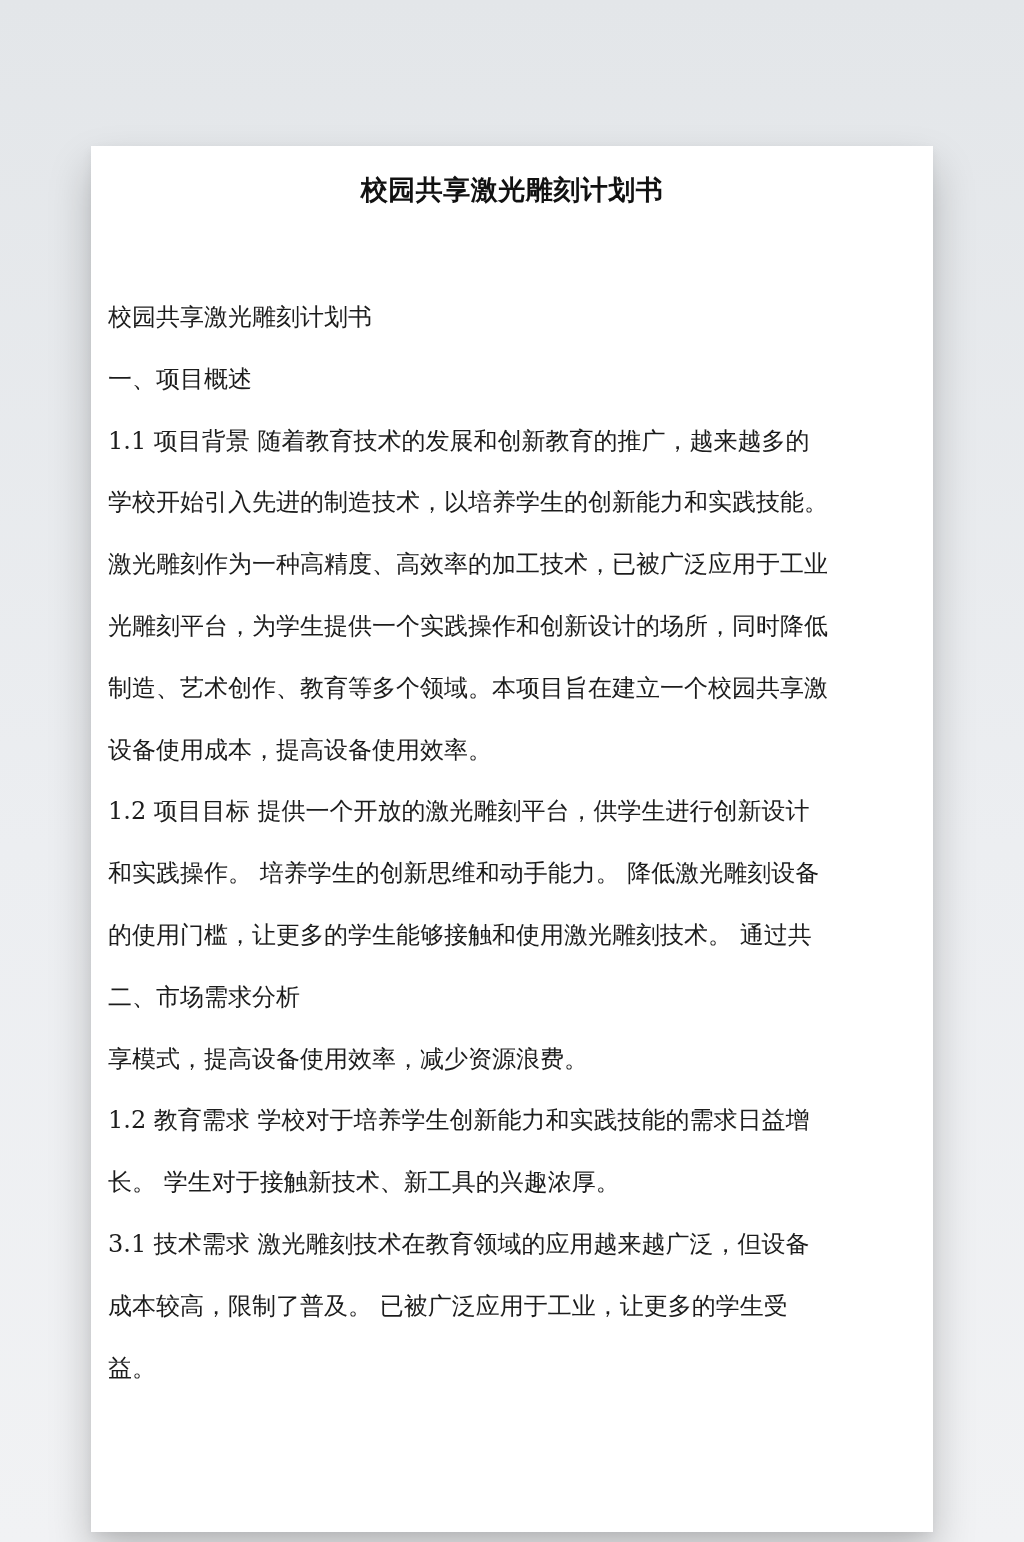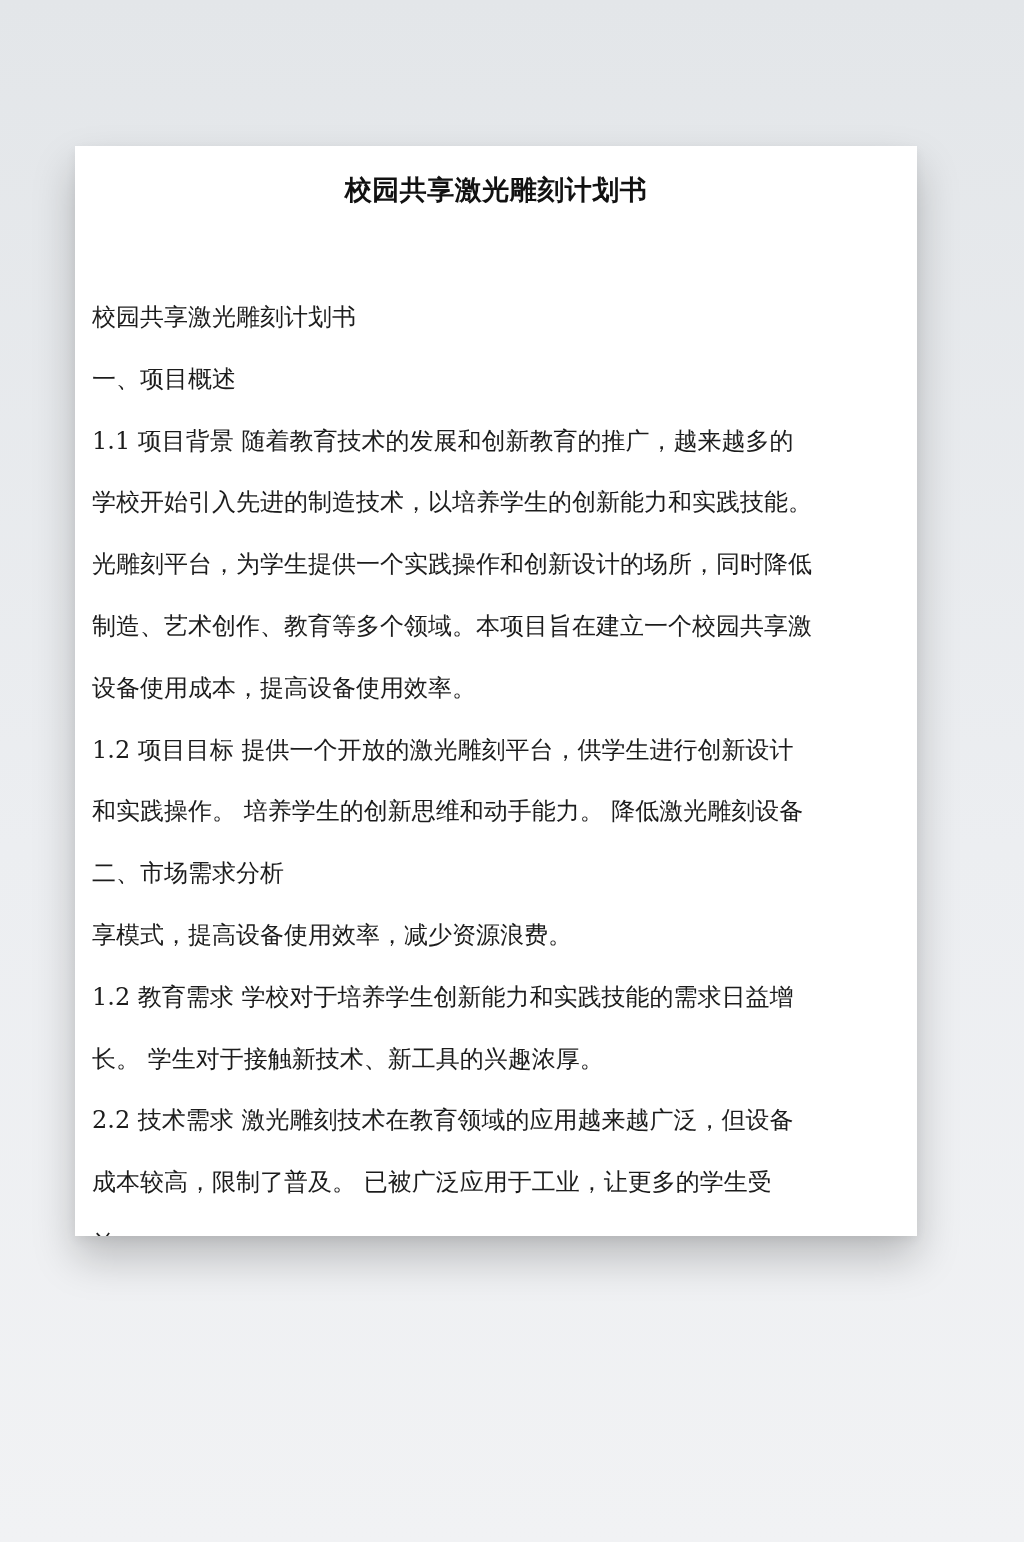--- a/index.html
+++ b/index.html
@@ -9,24 +9,24 @@
     body {
       width: 1024px;
       height: 1542px;
       background: linear-gradient(180deg, #e3e6e9 0%, #eceef1 55%, #f1f2f4 100%);
       position: relative;
       overflow: hidden;
       font-family: "DejaVu Serif", "Liberation Serif", serif;
     }
     .page {
       position: absolute;
-      left: 75px;
+      left: 91px;
       top: 146px;
       width: 842px;
-      height: 1090px;
+      height: 1386px;
       background: #ffffff;
       box-shadow: 0 22px 40px rgba(0,0,0,0.22), 0 4px 10px rgba(0,0,0,0.06);
       overflow: hidden;
     }
     .doc-title {
       position: absolute;
       left: 0;
       top: 26px;
       width: 100%;
       text-align: center;
@@ -55,26 +55,28 @@
 </head>
 <body>
 
 <div class="page">
   <div class="doc-title">校园共享激光雕刻计划书</div>
   <div class="body">
     <div class="line">校园共享激光雕刻计划书</div>
     <div class="line">一、项目概述</div>
     <div class="line">1.1 项目背景 随着教育技术的发展和创新教育的推广，越来越多的</div>
     <div class="line">学校开始引入先进的制造技术，以培养学生的创新能力和实践技能。</div>
+    <div class="line">激光雕刻作为一种高精度、高效率的加工技术，已被广泛应用于工业</div>
     <div class="line">光雕刻平台，为学生提供一个实践操作和创新设计的场所，同时降低</div>
     <div class="line">制造、艺术创作、教育等多个领域。本项目旨在建立一个校园共享激</div>
     <div class="line">设备使用成本，提高设备使用效率。</div>
     <div class="line">1.2 项目目标 提供一个开放的激光雕刻平台，供学生进行创新设计</div>
     <div class="line">和实践操作。 培养学生的创新思维和动手能力。 降低激光雕刻设备</div>
+    <div class="line">的使用门槛，让更多的学生能够接触和使用激光雕刻技术。 通过共</div>
     <div class="line">二、市场需求分析</div>
     <div class="line">享模式，提高设备使用效率，减少资源浪费。</div>
     <div class="line">1.2 教育需求 学校对于培养学生创新能力和实践技能的需求日益增</div>
     <div class="line">长。 学生对于接触新技术、新工具的兴趣浓厚。</div>
-    <div class="line">2.2 技术需求 激光雕刻技术在教育领域的应用越来越广泛，但设备</div>
+    <div class="line">3.1 技术需求 激光雕刻技术在教育领域的应用越来越广泛，但设备</div>
     <div class="line">成本较高，限制了普及。 已被广泛应用于工业，让更多的学生受</div>
     <div class="line">益。</div>
   </div>
 </div>
 
 </body></html>

